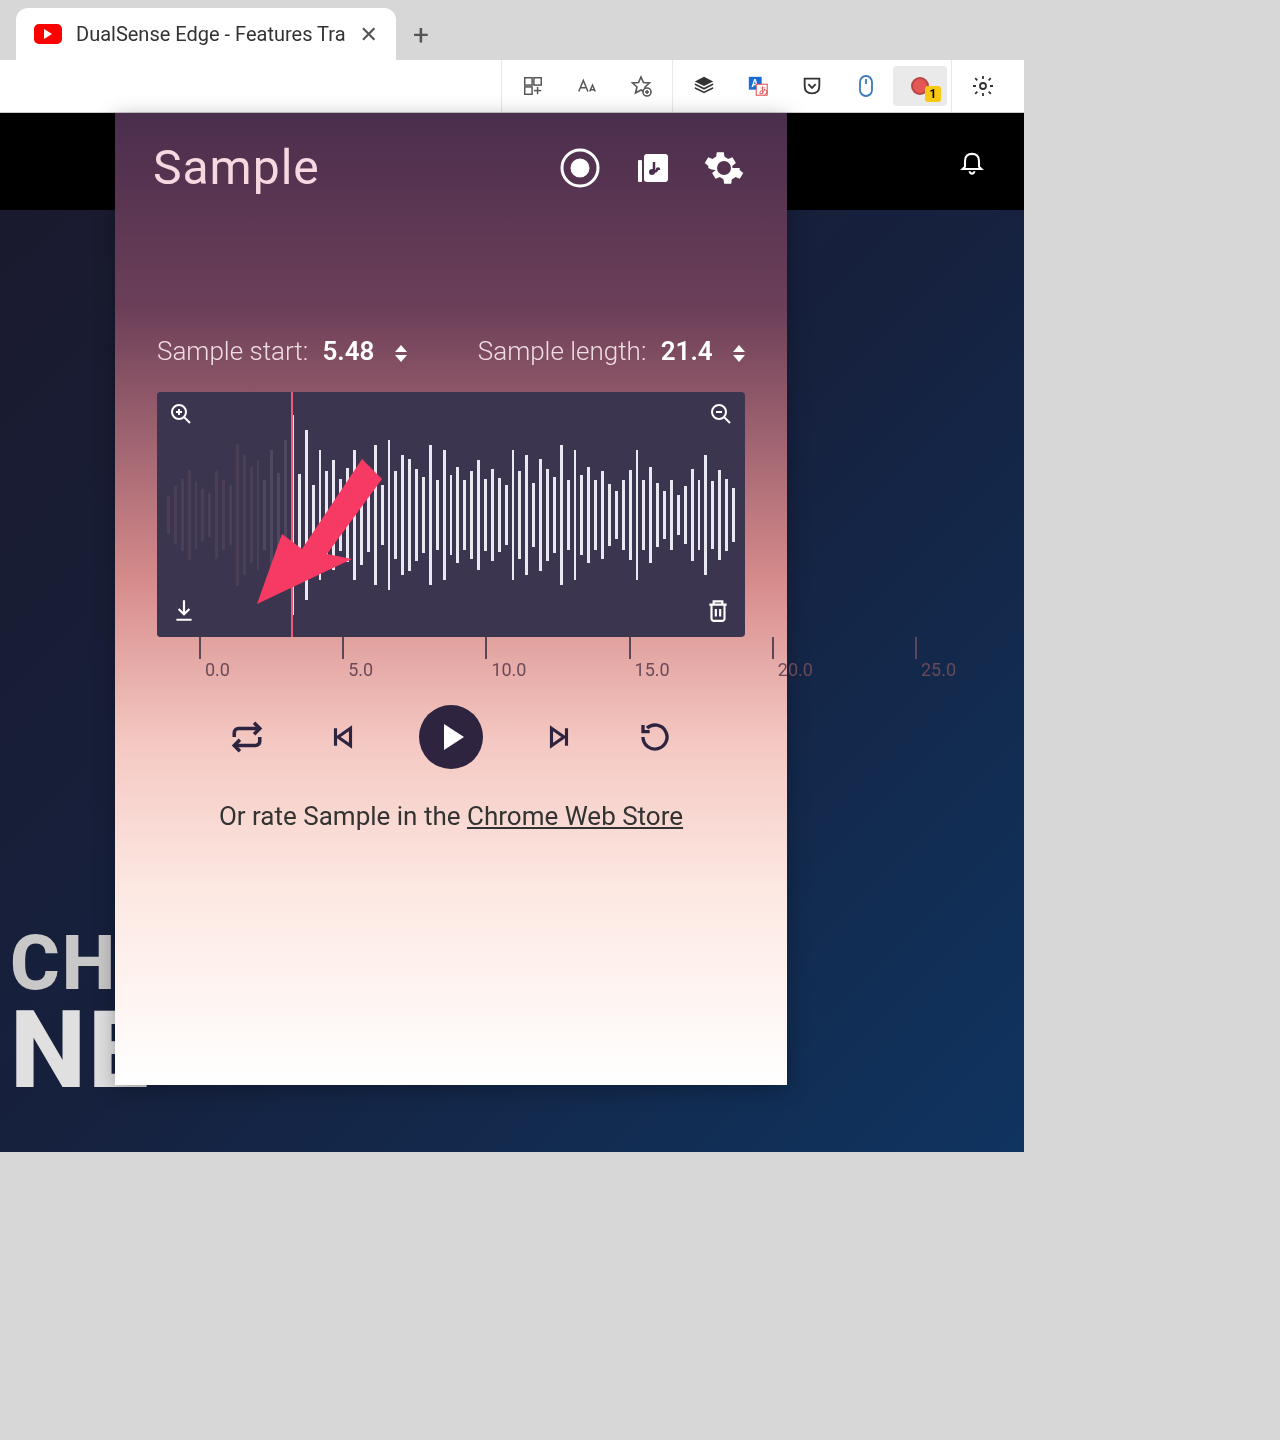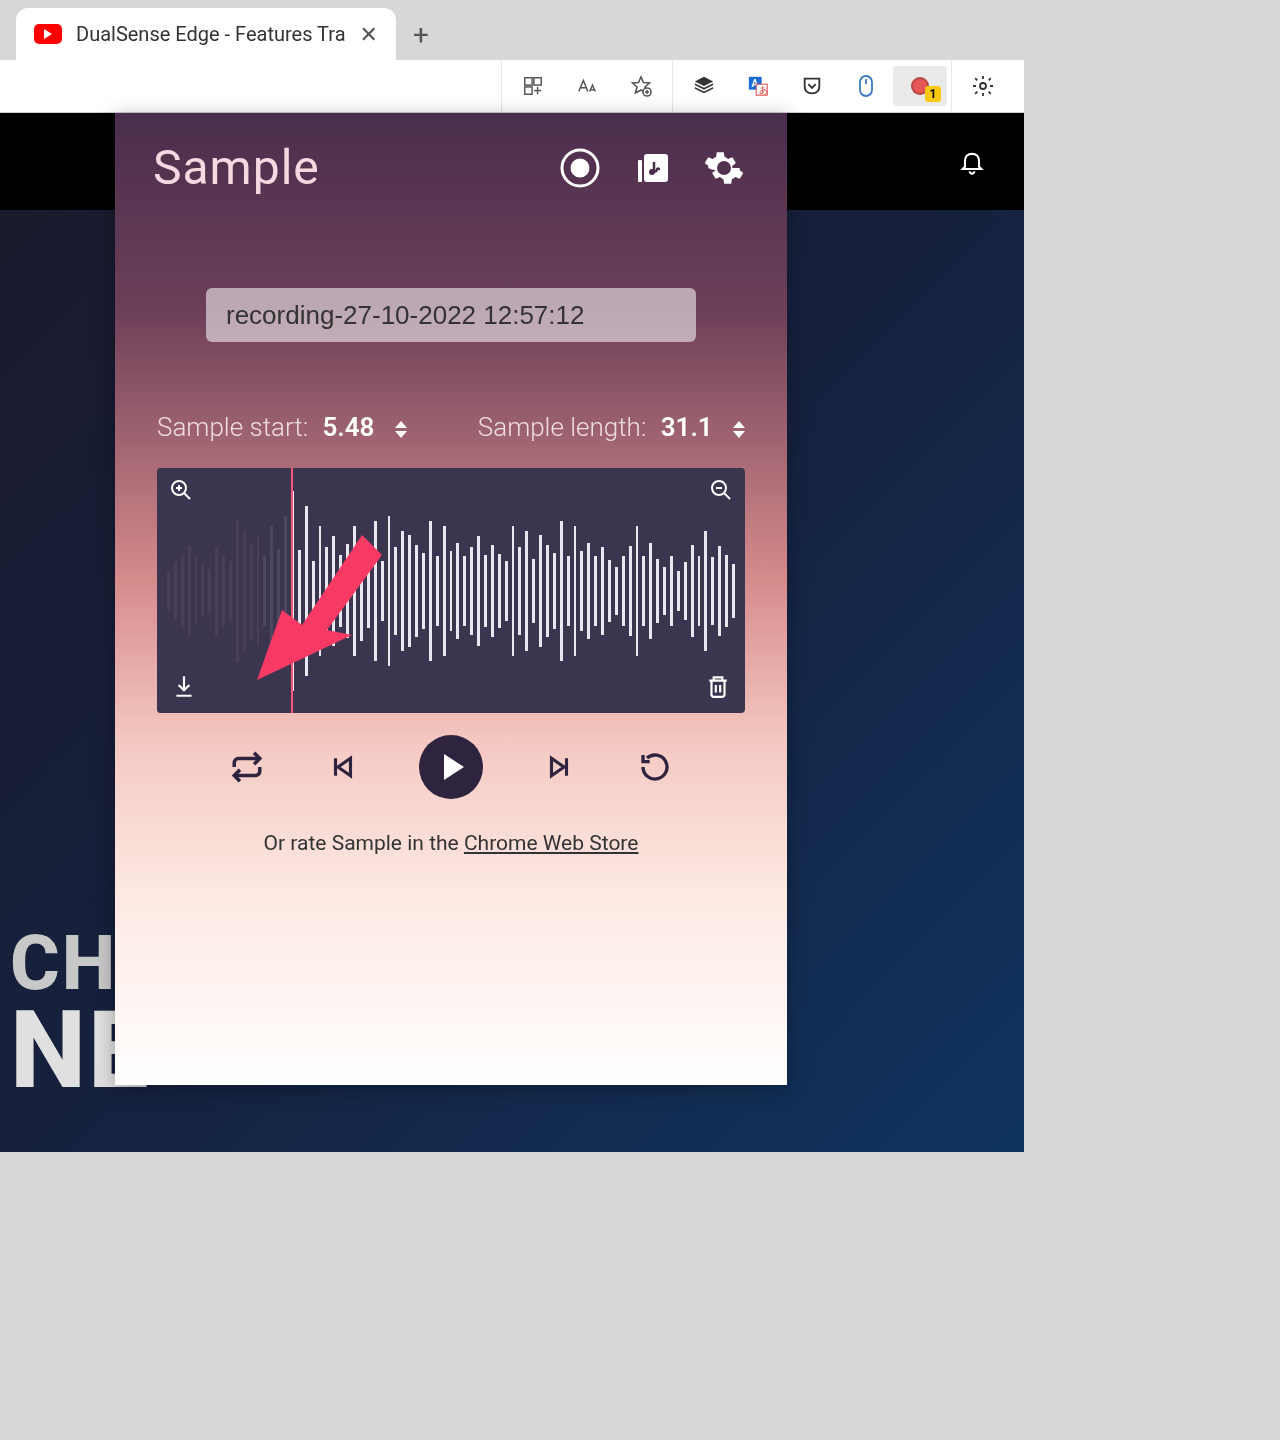--- a/index.html
+++ b/index.html
@@ -114,21 +114,21 @@
   .controls { display:flex; align-items:center; justify-content:center; gap:56px; margin-top:10px;}
   .ctrl { width:40px; height:40px; display:flex; align-items:center; justify-content:center; color:#2e2440;}
   .play-btn { width:64px; height:64px; border-radius:50%; background:#2e2440; display:flex; align-items:center; justify-content:center;}
   .play-btn::after { content:''; border-left:20px solid #fff; border-top:13px solid transparent; border-bottom:13px solid transparent; margin-left:5px;}
   
   .support-btn {
     margin:40px auto 0 auto; display:block; background:#f0c030; color:#fff;
     font-size:24px; font-weight:600; border:none; border-radius:8px;
     padding:14px 24px;
   }
-  .rate-line { text-align:center; margin-top:20px; font-size:21px; color:#333;}
+  .rate-line { text-align:center; margin-top:20px; font-size:26px; color:#333;}
   .rate-line a { color:#333; text-decoration:underline;}
   
   .foot-links { display:flex; align-items:center; justify-content:center; gap:22px; margin-top:56px; font-size:24px; color:#333;}
   .foot-links .active { border-bottom:4px solid #f0c030; font-weight:600; padding-bottom:3px;}
   .dot { width:8px; height:8px; border-radius:50%; background:#333;}
 </style>
 </head>
 <body>
 
 <div class="tab-strip">
@@ -242,35 +242,34 @@
         </svg>
     </div>
     <div class="hdr-icon">
       <svg width="42" height="42" viewBox="0 0 24 24" fill="#fff">
           <path d="M12 8a4 4 0 100 8 4 4 0 000-8zm9 4a7 7 0 01-.1 1.2l2.1 1.6-2 3.4-2.5-1a7 7 0 01-2 1.2l-.4 2.6h-4l-.4-2.6a7 7 0 01-2-1.2l-2.5 1-2-3.4 2.1-1.6A7 7 0 013 12a7 7 0 01.1-1.2L1 9.2l2-3.4 2.5 1a7 7 0 012-1.2L7.9 3h4l.4 2.6a7 7 0 012 1.2l2.5-1 2 3.4-2.1 1.6c.1.4.1.8.1 1.2z"></path>
         </svg>
     </div>
   </div>
 
   <div class="name-section">
-    <input class="name-input" value="recording-27-10-2022 12:57:12" style="">
   </div>
 
   <div class="params">
     <div>
       <span>Sample start:</span>
       <span class="param-val">5.48</span>
       <span class="stepper">
           <span class="up"></span>
           <span class="dn"></span>
         </span>
     </div>
     <div>
       <span>Sample length:</span>
-      <span class="param-val">31.1</span>
+      <span class="param-val">21.4</span>
       <span class="stepper">
           <span class="up"></span>
           <span class="dn"></span>
         </span>
     </div>
   </div>
 
   <div class="wave-wrap">
     <div class="wave">
       <div class="wave-bars" id="wavebars">
@@ -390,20 +389,34 @@
             <line x1="14" y1="11" x2="14" y2="18"></line>
           </svg>
       </div>
       <svg class="arrow-annotation" viewBox="0 0 180 160">
         <defs></defs>
         <g transform="rotate(0)">
           <polygon points="155,15 175,35 120,110 145,115 50,160 75,90 95,105" fill="#f73a63"></polygon>
         </g>
       </svg>
     </div>
+    <div class="timeline" id="timeline">
+        <div class="tick" style="left: 0px;"></div>
+        <div class="lbl" style="left: 6px;">0.0</div>
+        <div class="tick" style="left: 143.2px;"></div>
+        <div class="lbl" style="left: 149.2px;">5.0</div>
+        <div class="tick" style="left: 286.4px;"></div>
+        <div class="lbl" style="left: 292.4px;">10.0</div>
+        <div class="tick" style="left: 429.6px;"></div>
+        <div class="lbl" style="left: 435.6px;">15.0</div>
+        <div class="tick" style="left: 572.8px;"></div>
+        <div class="lbl" style="left: 578.8px;">20.0</div>
+        <div class="tick" style="left: 716px;"></div>
+        <div class="lbl" style="left: 722px;">25.0</div>
+      </div>
   </div>
 
   <div class="controls">
     <div class="ctrl">
       <svg width="34" height="34" viewBox="0 0 24 24" fill="none" stroke="#2e2440" stroke-width="2.5">
           <path d="M17 2 L21 6 L17 10"></path>
           <path d="M3 12 V9 a3 3 0 013-3 h14"></path>
           <path d="M7 22 L3 18 L7 14"></path>
           <path d="M21 12 V15 a3 3 0 01-3 3 H4"></path>
         </svg>

